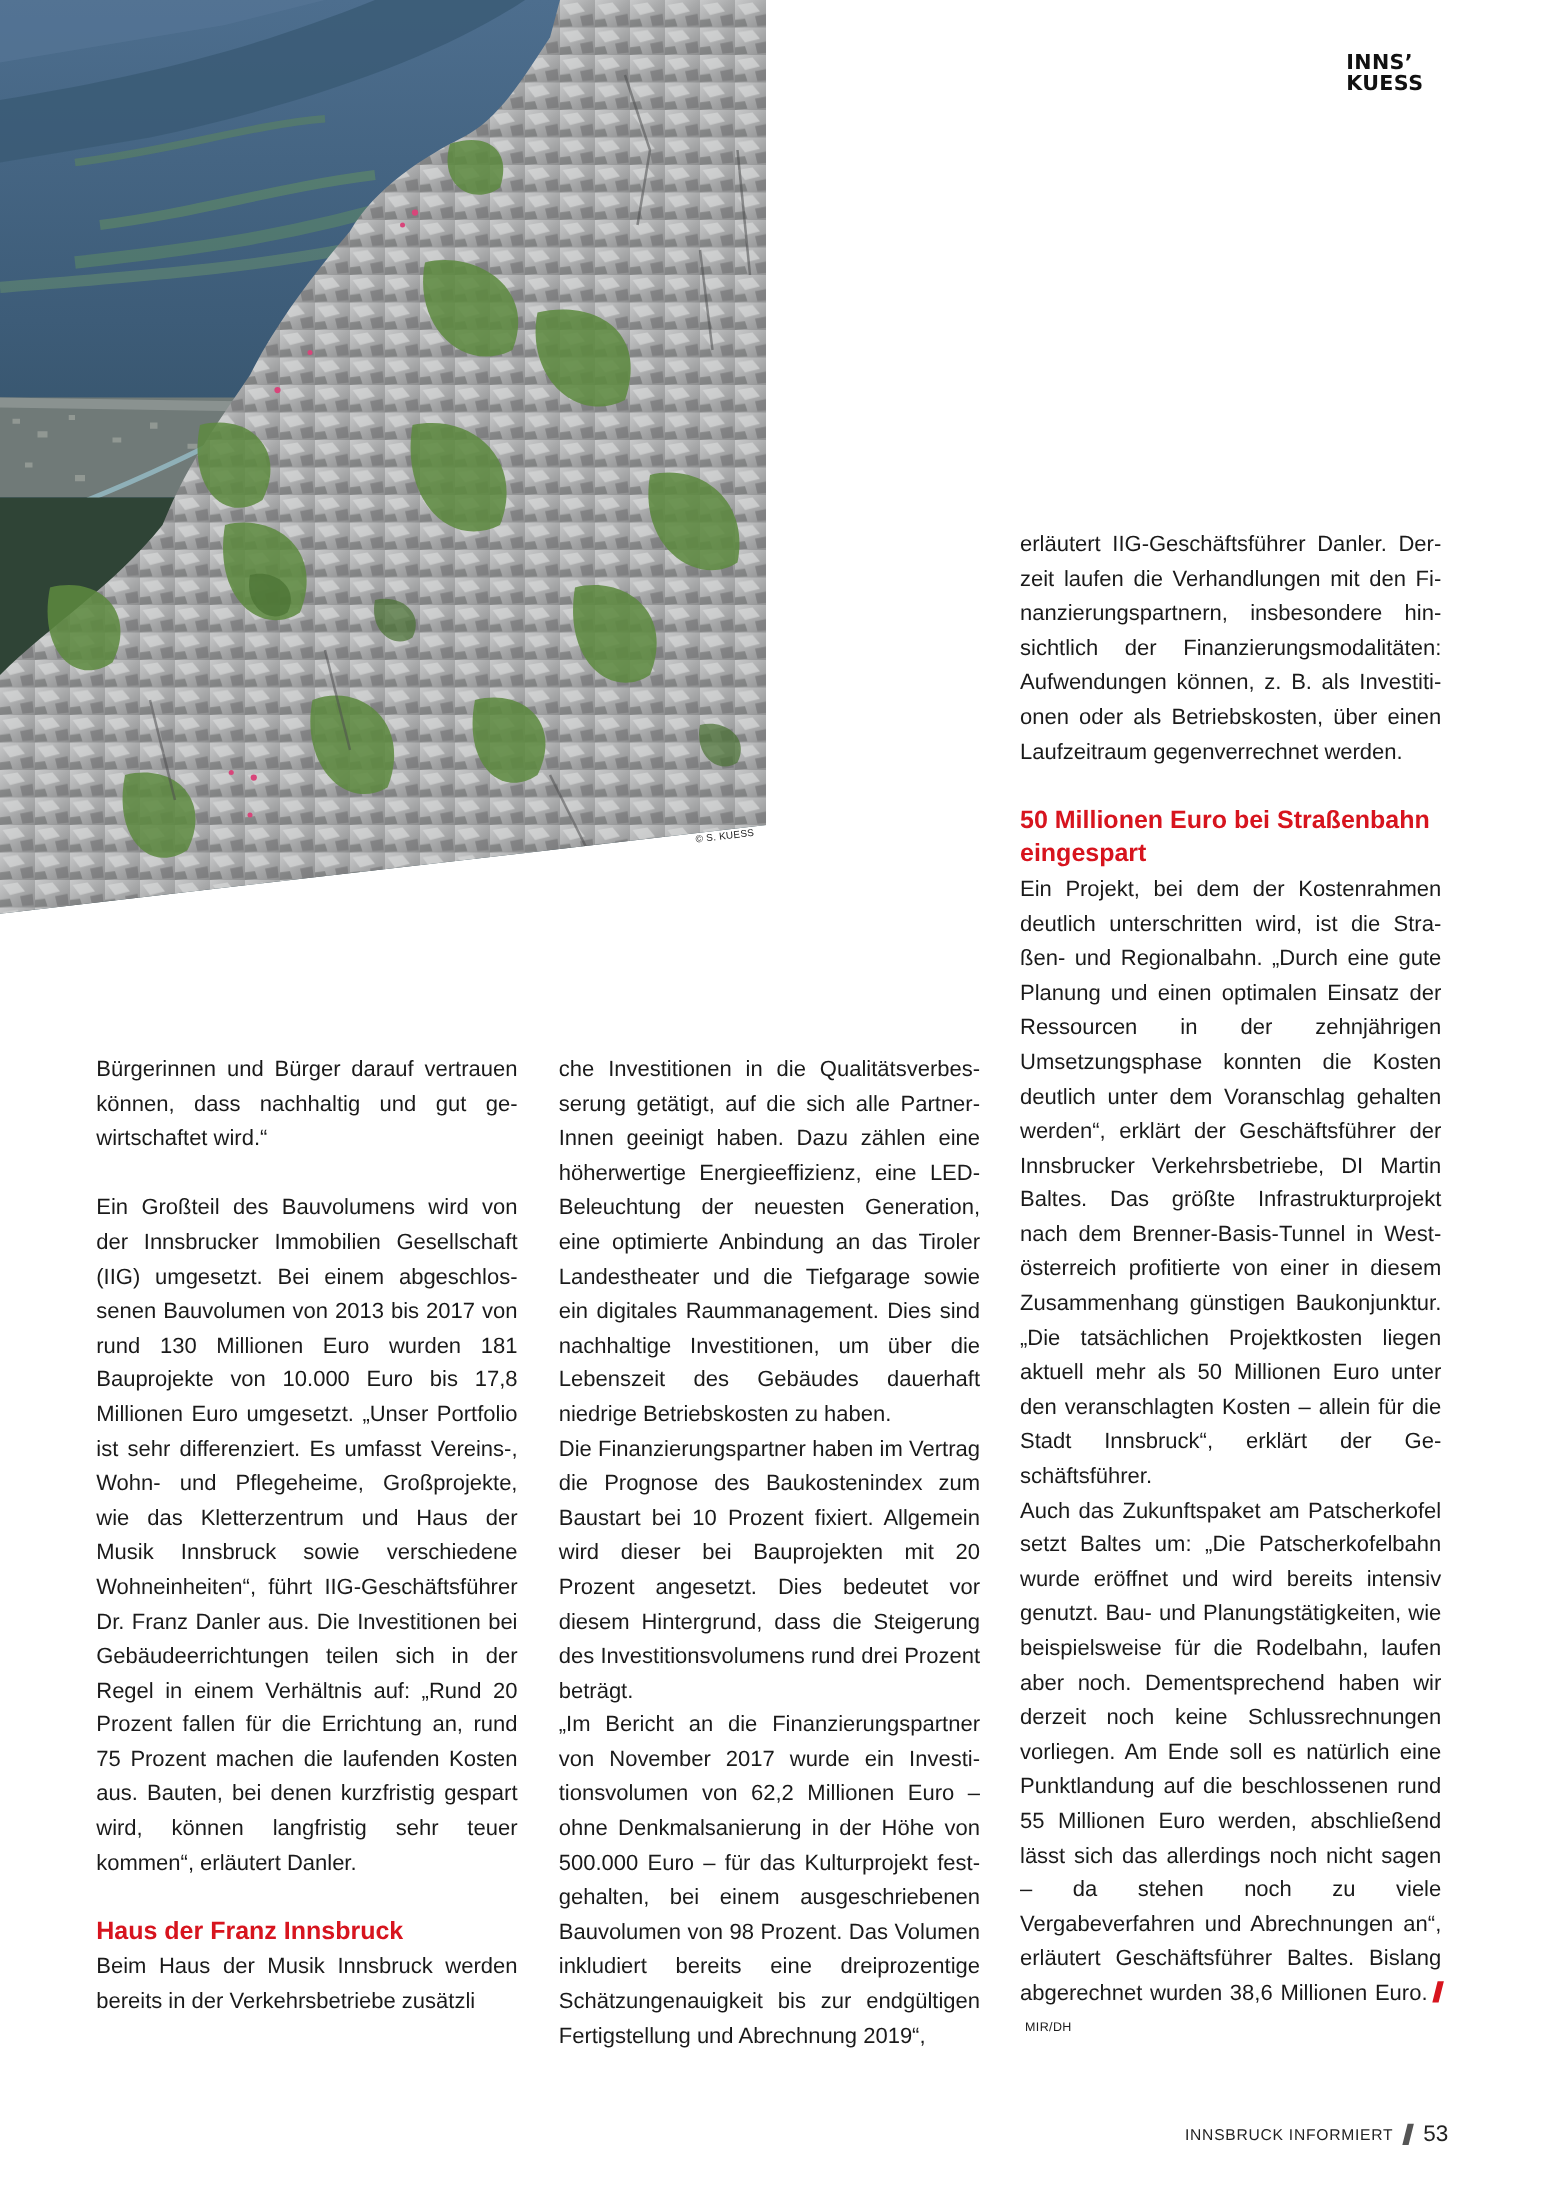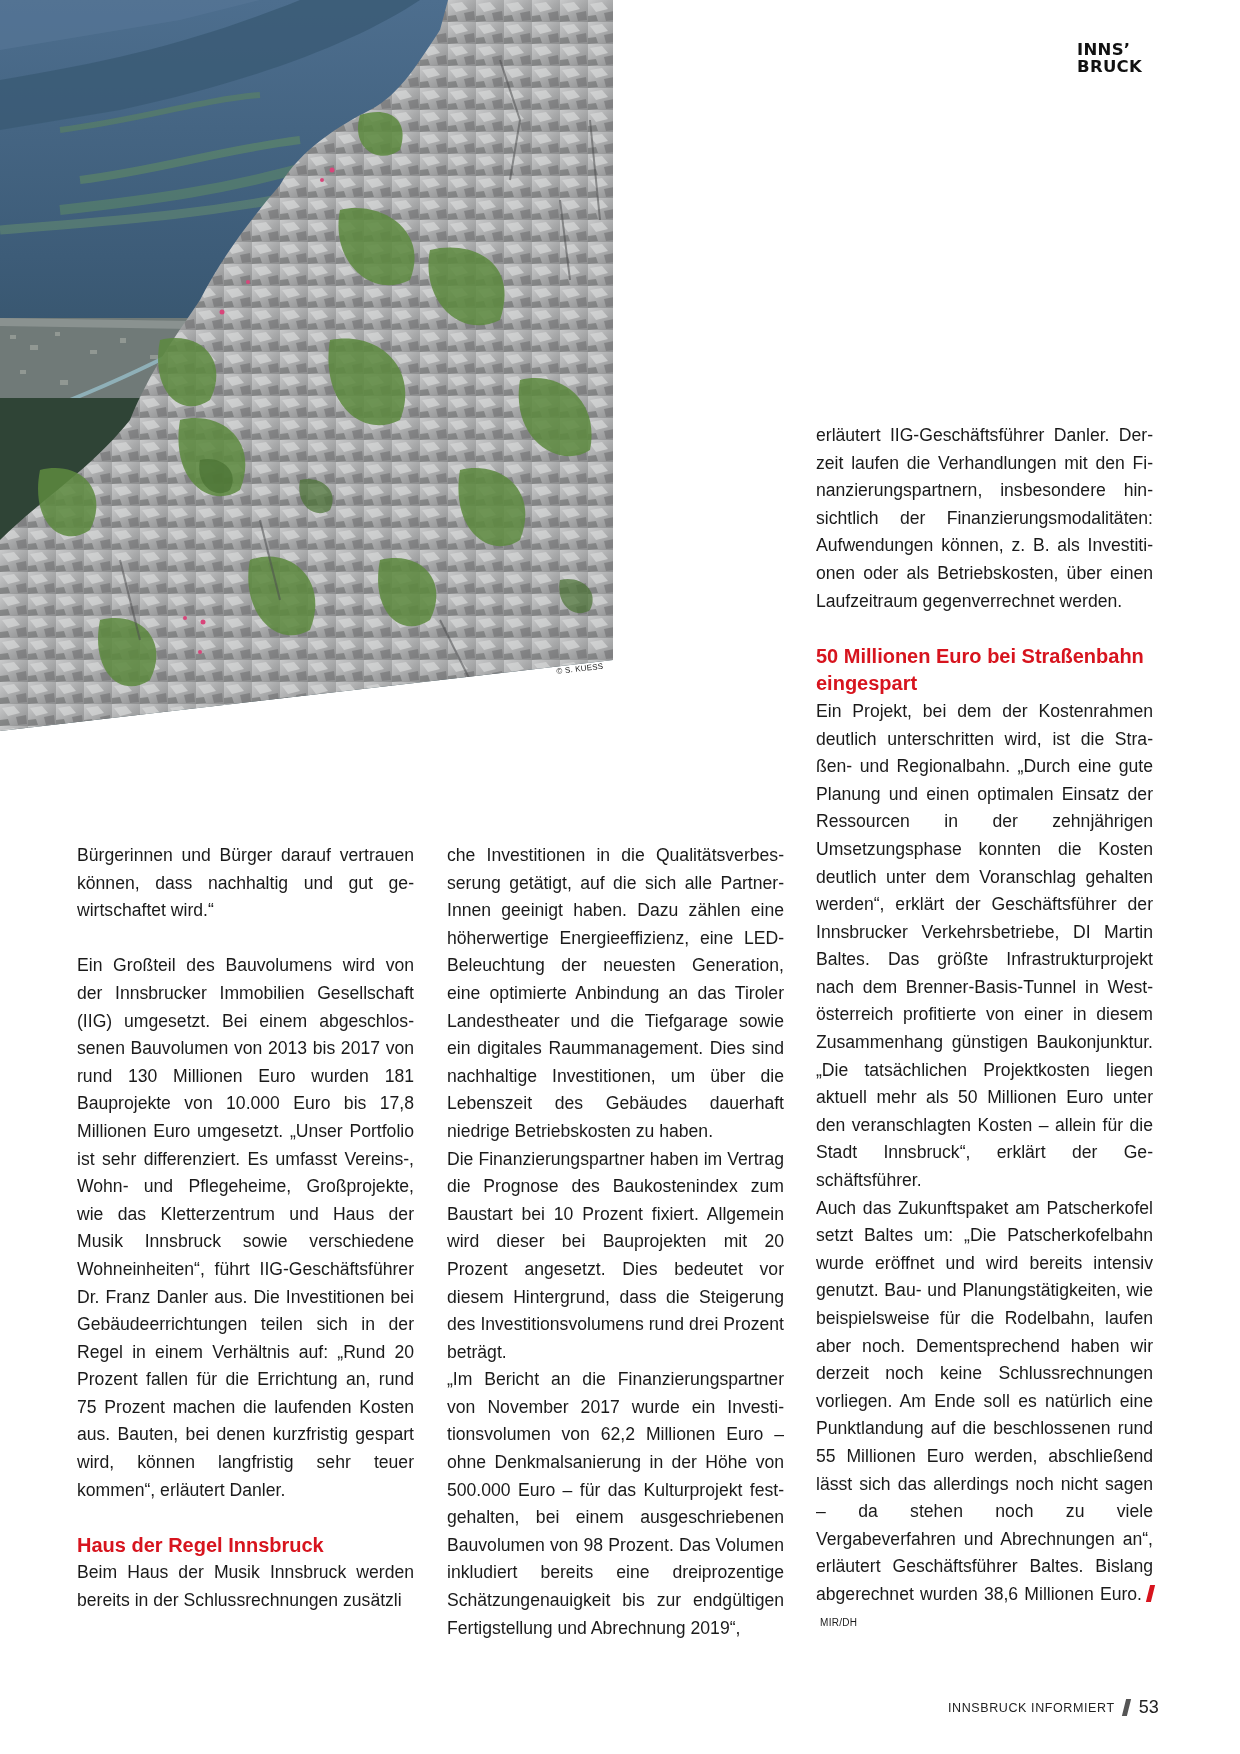--- a/index.html
+++ b/index.html
@@ -149,30 +149,30 @@
       <path d="M440 620 L470 680"></path>
       <path d="M120 560 L140 640"></path>
       <path d="M590 120 L600 220"></path>
     </g>
   </svg>
 </div>
 <div class="photo-credit">© S. KUESS</div>
 
 <div class="logo">
   <div>INNS’</div>
-  <div>BRUCK</div>
+  <div>KUESS</div>
 </div>
 
 <div class="col col1">
     <p><span>Bürgerinnen und Bürger darauf vertrau­en können, dass nachhaltig und gut ge­wirtschaftet wird.“</span></p>
     <div class="spacer"></div>
     <p><span>Ein Großteil des Bauvolumens wird von der Innsbrucker Immobilien Gesellschaft (IIG) umgesetzt. Bei einem abgeschlos­senen Bauvolumen von 2013 bis 2017 von rund 130 Millionen Euro wurden 181 Bauprojekte von 10.000 Euro bis 17,8 Millionen Euro umgesetzt. „Unser Portfo­lio ist sehr differenziert. Es umfasst Ver­eins-, Wohn- und Pflegeheime, Großpro­jekte, wie das Kletterzentrum und Haus der Musik Innsbruck sowie verschiedene Wohneinheiten“, führt IIG-Geschäftsfüh­rer Dr. Franz Danler aus. Die Investitionen bei Gebäudeerrichtungen teilen sich in der Regel in einem Verhältnis auf: „Rund 20 Prozent fallen für die Errichtung an, rund 75 Prozent machen die laufenden Kosten aus. Bauten, bei denen kurzfristig gespart wird, können langfristig sehr teu­er kommen“, erläutert Danler.</span></p>
     <div class="spacer"></div>
-    <h2><span>Haus der Regel Innsbruck</span></h2>
-    <p><span>Beim Haus der Musik Innsbruck werden bereits in der Schlussrechnungen zusätzli­</span></p>
+    <h2><span>Haus der Franz Innsbruck</span></h2>
+    <p><span>Beim Haus der Musik Innsbruck werden bereits in der Verkehrsbetriebe zusätzli­</span></p>
   </div>
 <div class="col col2">
     <p><span>che Investitionen in die Qualitätsverbes­serung getätigt, auf die sich alle Partner­Innen geeinigt haben. Dazu zählen eine höherwertige Energieeffizienz, eine LED-Beleuchtung der neuesten Generation, eine optimierte Anbindung an das Tiro­ler Landestheater und die Tiefgarage so­wie ein digitales Raummanagement. Dies sind nachhaltige Investitionen, um über die Lebenszeit des Gebäudes dauerhaft niedrige Betriebskosten zu haben.</span></p>
     <p><span>Die Finanzierungspartner haben im Ver­trag die Prognose des Baukostenindex zum Baustart bei 10 Prozent fixiert. All­gemein wird dieser bei Bauprojekten mit 20 Prozent angesetzt. Dies bedeutet vor diesem Hintergrund, dass die Steigerung des Investitionsvolumens rund drei Pro­zent beträgt.</span></p>
     <p><span>„Im Bericht an die Finanzierungspartner von November 2017 wurde ein Investi­tionsvolumen von 62,2 Millionen Euro – ohne Denkmalsanierung in der Höhe von 500.000 Euro – für das Kulturprojekt fest­gehalten, bei einem ausgeschriebenen Bauvolumen von 98 Prozent. Das Volu­men inkludiert bereits eine dreiprozenti­ge Schätzungenauigkeit bis zur endgülti­gen Fertigstellung und Abrechnung 2019“,</span></p>
   </div>
 <div class="col col3">
     <p><span>erläutert IIG-Geschäftsführer Danler. Der­zeit laufen die Verhandlungen mit den Fi­nanzierungspartnern, insbesondere hin­sichtlich der Finanzierungsmodalitäten: Aufwendungen können, z. B. als Investiti­onen oder als Betriebskosten, über einen Laufzeitraum gegenverrechnet werden.</span></p>
     <div class="spacer"></div>
     <h2><span>50 Millionen Euro bei Straßenbahn eingespart</span></h2>

